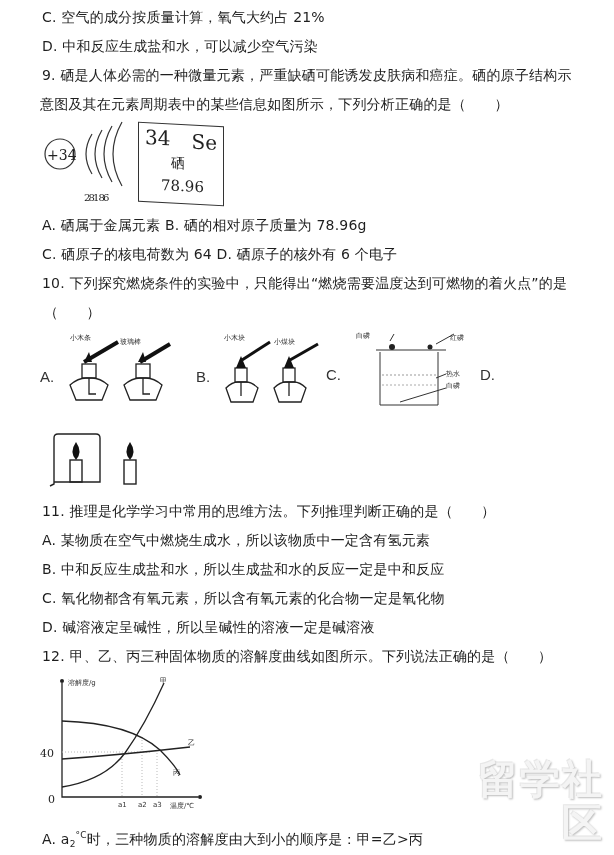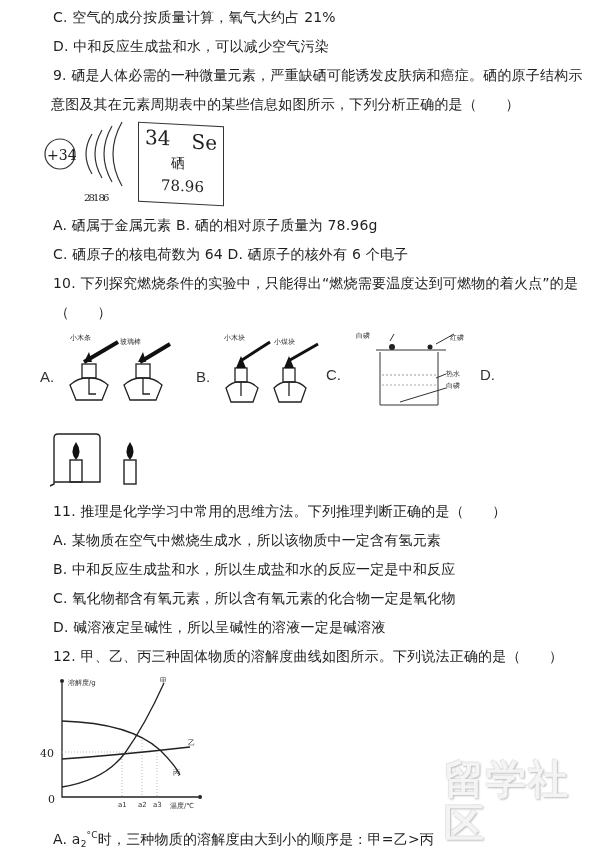--- a/index.html
+++ b/index.html
@@ -3,27 +3,26 @@
 <meta charset="utf-8">
 <style>
   html, body { margin:0; padding:0; }
   body {
     width:614px; height:855px; background:#ffffff; position:relative; overflow:hidden;
     font-family:"DejaVu Sans", "Liberation Sans", sans-serif; color:#222;
   }
   .line {
     position:absolute; left:42px; font-size:14px; line-height:18px; white-space:nowrap; color:#1e1e1e;
     letter-spacing:0.2px;
-    margin-left:11px;
   }
   .fig { position:absolute; }
   .opt-label { position:absolute; font-family:"Liberation Sans", sans-serif; font-size:15px; color:#333; }
   .tiny { font-size:7px; fill:#333; font-family:"DejaVu Sans", sans-serif; }
   .watermark {
-    position:absolute; right:10px; bottom:10px; width:160px; text-align:left;
+    position:absolute; right:10px; bottom:10px; width:160px; text-align:right;
     color:#f4f4f4; text-shadow: 1px 1px 2px #bbb, -1px -1px 0 #e8e8e8;
   }
   .wm-big { font-size:40px; font-weight:bold; line-height:44px; letter-spacing:2px; }
   .wm-small { font-size:15px; line-height:18px; font-family:"Liberation Sans", sans-serif; }
   sub { font-size:9px; }
   sup { font-size:9px; }
 </style>
 </head>
 <body>
 

